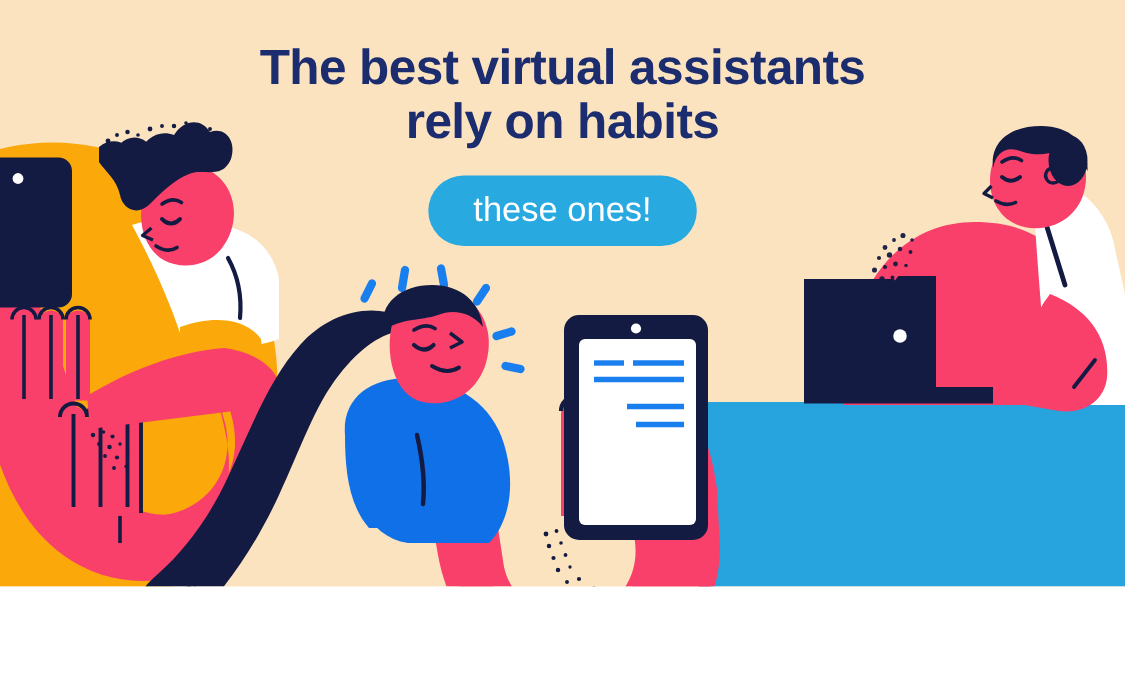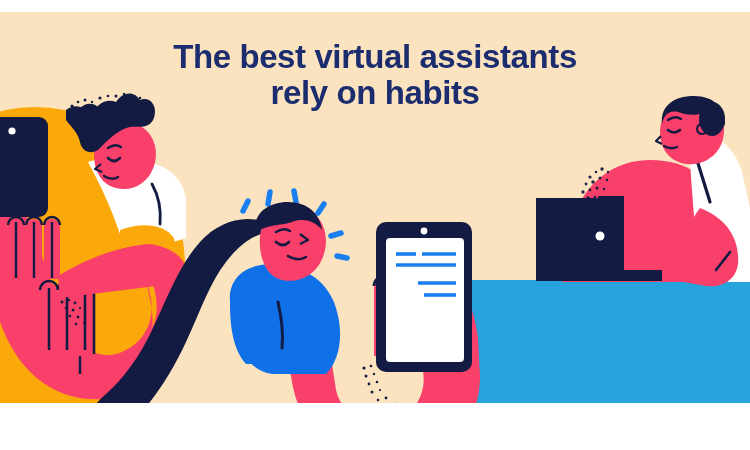--- a/index.html
+++ b/index.html
@@ -7,21 +7,20 @@
     padding: 0;
     background: #ffffff;
   }
   #banner {
     position: relative;
     width: 750px;
     height: 391px;
     overflow: hidden;
     font-family: "Liberation Sans", sans-serif;
     background: #FBE3C0;
-    margin-top: 12px;
   }
   #art {
     position: absolute;
     inset: 0;
     width: 750px;
     height: 450px;
     display: block;
   }
   .text-layer {
     position: absolute;
@@ -392,15 +391,16 @@
 
       <path d="M466 380 C470 380 474 386 474 396 L474 406 L466 406 Z" fill="#F9406B"></path>
 
     </g>
   </svg>
 
   <div class="text-layer">
     <div id="headline">The best virtual assistants
 rely on habits</div>
 
+    <div id="badge">these ones!</div>
   </div>
 
 </div>
 
 </body></html>

